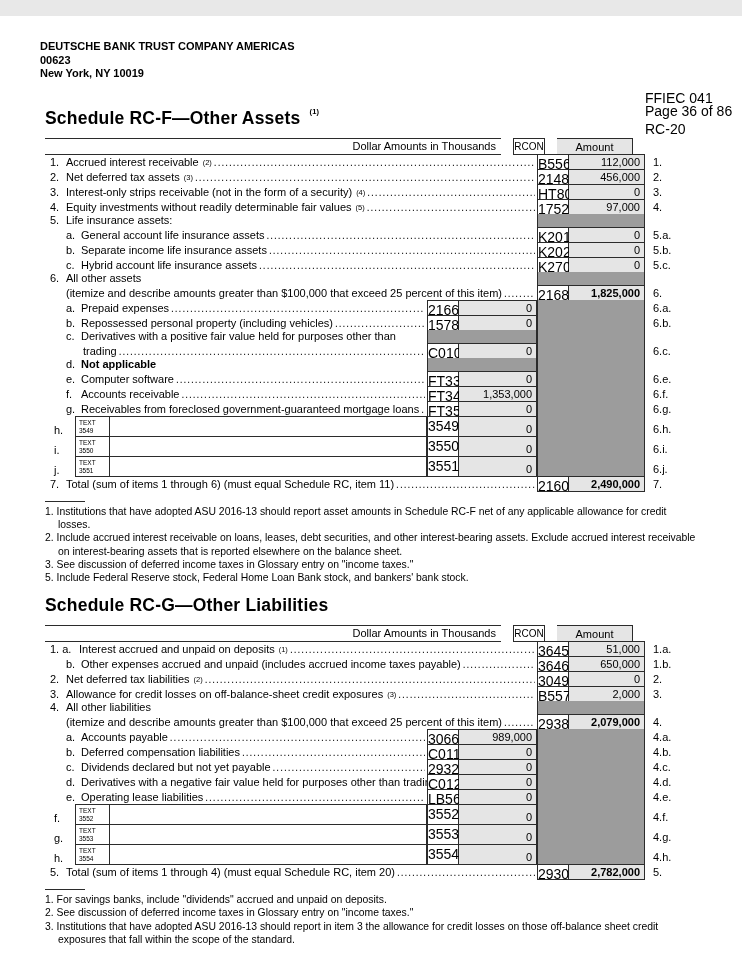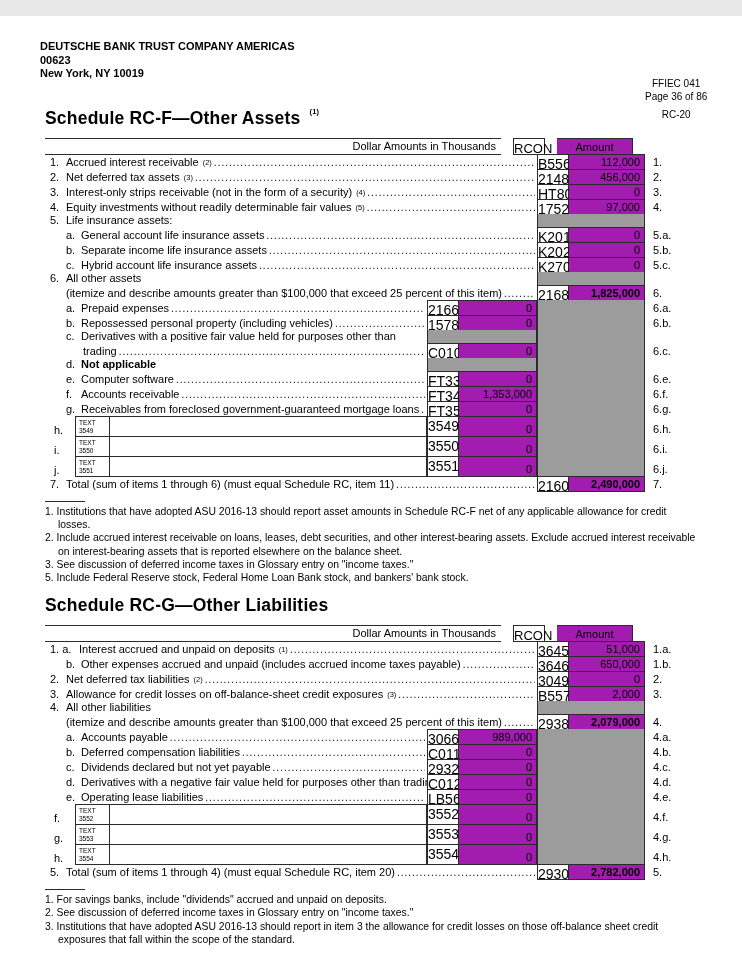--- a/index.html
+++ b/index.html
@@ -4,21 +4,21 @@
 <style>
   * { margin:0; padding:0; box-sizing:border-box; }
   html,body { background:#e8e8e8; }
   .page {
     position:relative; width:742px; height:960px; margin:16px auto;
     background:#ffffff; color:#000;
     font-family:"Liberation Sans","DejaVu Sans",sans-serif;
     overflow:hidden;
   }
   .hdr-left { position:absolute; left:40px; top:24px; font-size:11px; font-weight:bold; line-height:13.5px; }
-  .hdr-right { position:absolute; left:645px; top:62px; font-size:10px; line-height:12.5px;text-align:center; }
+  .hdr-right { position:absolute; left:645px; top:76px; font-size:14px; line-height:12.5px; }
   .hdr-right .rc { margin-top:6px; }
 
   .main { position:absolute; left:45px; top:92px; width:660px; }
 
   .sched-title { font-size:17.5px; font-weight:bold; letter-spacing:0.2px; margin-bottom:9px; }
   .sched-title sup { font-size:7.5px; font-weight:bold; margin-left:9px; position:relative; top:-3px; }
   .sched + .sched { margin-top:11px; }
 
   .tbl { width:650px; }
   .row { display:flex; align-items:stretch; height:16px; margin-top:-1px; }
@@ -38,36 +38,36 @@
   
   .lv-main   { padding-left:5px; }  .lv-main .num   { width:16px; }
   .lv-mainAB { padding-left:5px; }  .lv-mainAB .num { width:29px; }
   .lv-sub    { padding-left:21px; } .lv-sub .num    { width:15px; }
   .lv-cont   { padding-left:21px; }
   .lv-cont2  { padding-left:38px; }
   .lv-text   { padding-left:9px; }  .lv-text .num   { width:21px; }
 
   
   .c-code { flex:none; width:32px; border:1px solid #2b2b2b; font-size:14px; text-align:center; padding-top:1px; background:#fff; }
-  .c-amt  { flex:none; border:1px solid #2b2b2b; border-left:none; background:#a21caf;
+  .c-amt  { flex:none; border:1px solid #2b2b2b; border-left:none; background:#e5e5e5;
             display:flex; align-items:flex-end; justify-content:flex-end;
             font-size:11px; line-height:12px; padding:0 4px 1px 0;text-align:right; }
   .c-amt.inner { width:78px; }
   .c-amt.outer { width:76px; }
   .c-amt.b { font-weight:bold; }
   .gray { flex:none; background:#9c9c9c; border-left:1px solid #2b2b2b; border-right:1px solid #2b2b2b; }
   .gray.g-in  { width:110px; }
   .gray.g-out { width:108px; }
   .ref { flex:none; width:50px; font-size:11px; display:flex; align-items:flex-end; padding:0 0 1px 8px; line-height:13px; }
 
   
   .lz-h { flex:1; border-top:1px solid #2b2b2b; border-bottom:1px solid #2b2b2b;
           display:flex; align-items:flex-end; justify-content:flex-end;
           font-size:11px; line-height:13px; padding:0 5px 1px 0; }
-  .c-code.hd { font-size:13px; padding-top:2px; }
+  .c-code.hd { font-size:10px; padding-top:2px; }
   .c-amt.hd { justify-content:center; align-items:flex-end; font-size:11px; padding:0 0 1px 0; }
 
   
   .tagbox { flex:none; width:35px; border:1px solid #2b2b2b; background:#fff;
             font-size:6.5px; line-height:8px; padding:2px 0 0 3px; }
   .longbox { flex:1; border:1px solid #2b2b2b; border-left:none; background:#fff; }
   .lz-text { flex:1; display:flex; align-items:stretch; overflow:hidden; }
   .lz-text .num { align-self:flex-end; font-size:11px; line-height:12px; padding-bottom:1px; flex:none; }
 
   

